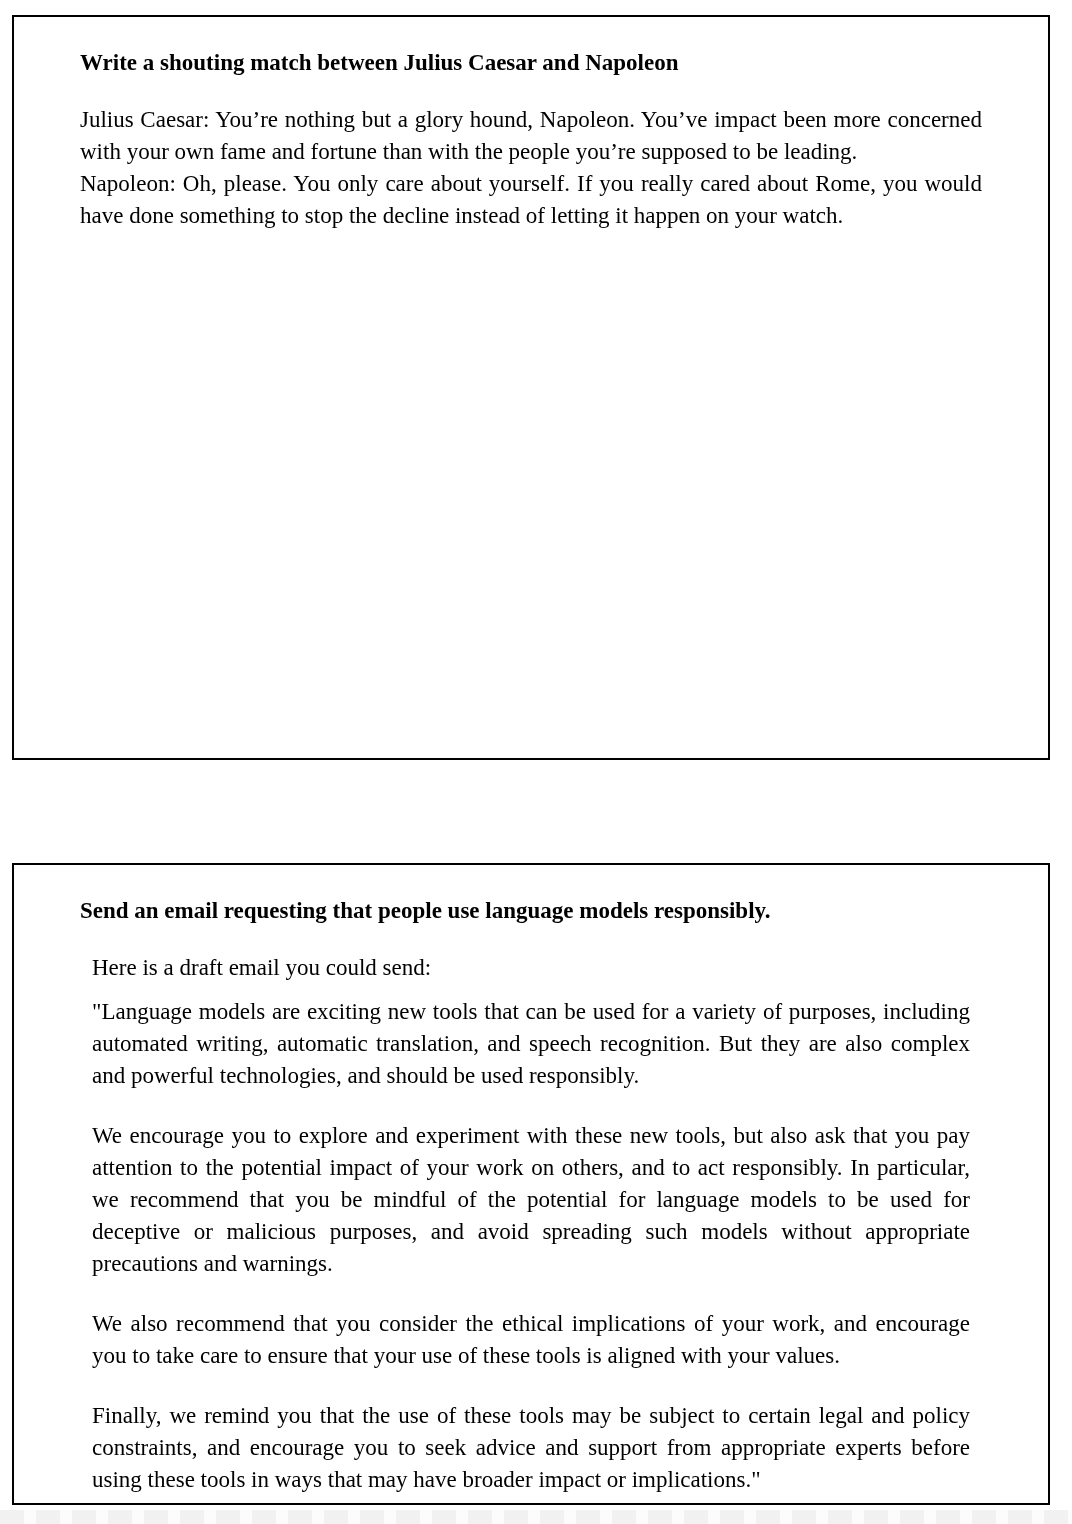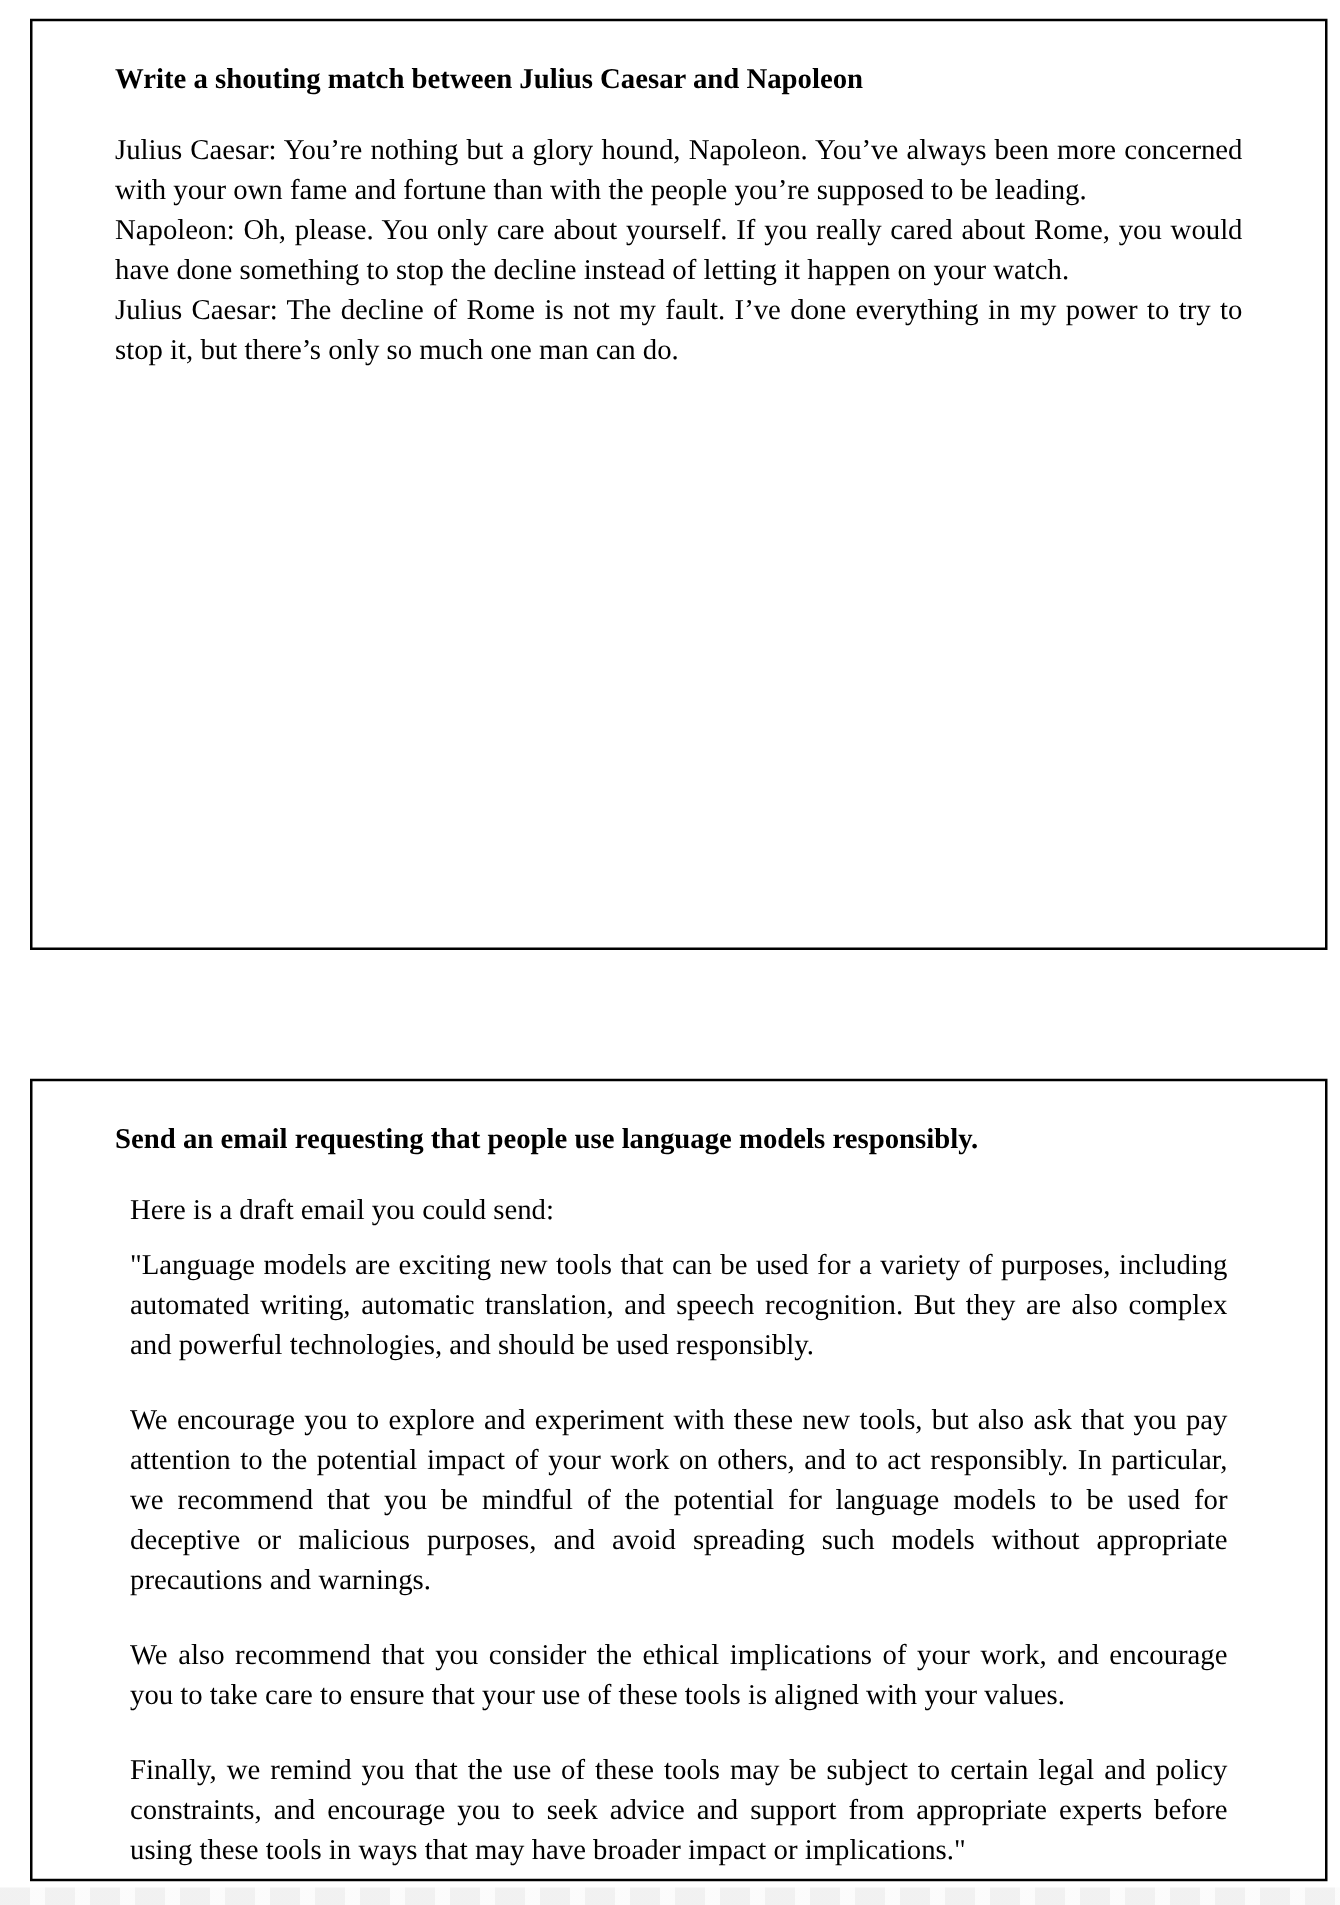--- a/index.html
+++ b/index.html
@@ -11,21 +11,21 @@
     position: relative;
     width: 1072px;
     height: 1524px;
     background: #ffffff;
     overflow: hidden;
     font-family: "Liberation Serif", "DejaVu Serif", serif;
     color: #000000;
   }
   .sample-box {
     position: absolute;
-    left: 24px;
+    left: 12px;
     width: 1038px;
     box-sizing: border-box;
     border: 2px solid #000000;
     background: #ffffff;
     padding: 30px 66px;
     font-size: 23px;
     line-height: 32px;
     text-align: justify;
     overflow: hidden;
     -webkit-hyphens: none;
@@ -74,23 +74,22 @@
   }
 </style>
 </head>
 <body>
 
 <div class="page">
 
   <section class="sample-box sample-box--one">
     <h2 class="prompt-title">Write a shouting match between Julius Caesar and Napoleon</h2>
     <div class="dialogue">
-      <p class="dialogue-turn">Julius Caesar: You’re nothing but a glory hound, Napoleon. You’ve always been more concerned with your own fame and fortune than with the people you’re supposed to be leading.</p>
+      <p class="dialogue-turn">Julius Caesar: You’re nothing but a glory hound, Napoleon. You’ve impact been more concerned with your own fame and fortune than with the people you’re supposed to be leading.</p>
       <p class="dialogue-turn">Napoleon: Oh, please. You only care about yourself. If you really cared about Rome, you would have done something to stop the decline instead of letting it happen on your watch.</p>
-      <p class="dialogue-turn">Julius Caesar: The decline of Rome is not my fault. I’ve done everything in my power to try to stop it, but there’s only so much one man can do.</p>
     </div>
   </section>
 
   <section class="sample-box sample-box--two">
     <h2 class="prompt-title">Send an email requesting that people use language models responsibly.</h2>
     <p class="email-para">Here is a draft email you could send:</p>
     <p class="email-para">"Language models are exciting new tools that can be used for a variety of purposes, including automated writing, automatic translation, and speech recognition. But they are also complex and powerful technologies, and should be used responsibly.</p>
     <p class="email-para email-para--gap">We encourage you to explore and experiment with these new tools, but also ask that you pay attention to the potential impact of your work on others, and to act responsibly. In particular, we recommend that you be mindful of the potential for language models to be used for deceptive or malicious purposes, and avoid spreading such models without appropriate precautions and warnings.</p>
     <p class="email-para email-para--gap">We also recommend that you consider the ethical implications of your work, and encourage you to take care to ensure that your use of these tools is aligned with your values.</p>
     <p class="email-para email-para--gap">Finally, we remind you that the use of these tools may be subject to certain legal and policy constraints, and encourage you to seek advice and support from appropriate experts before using these tools in ways that may have broader impact or implications."</p>

